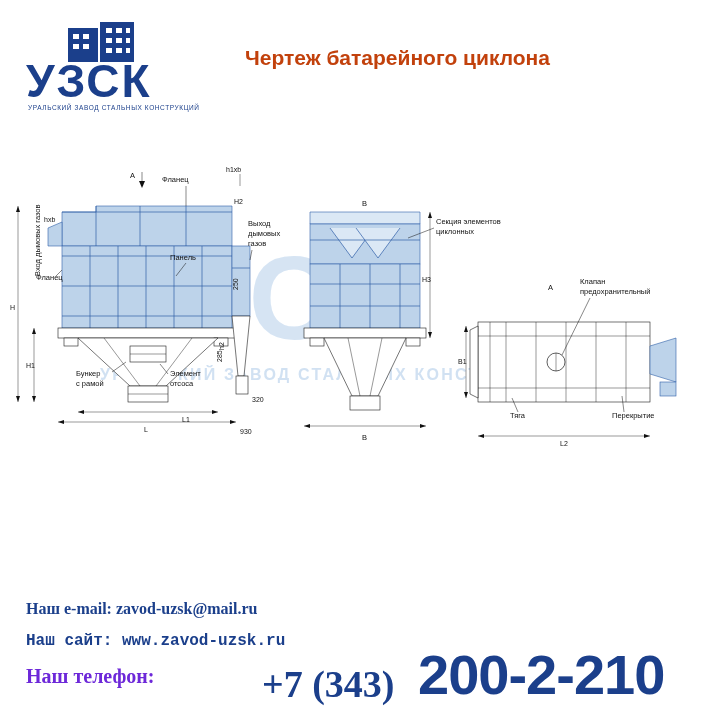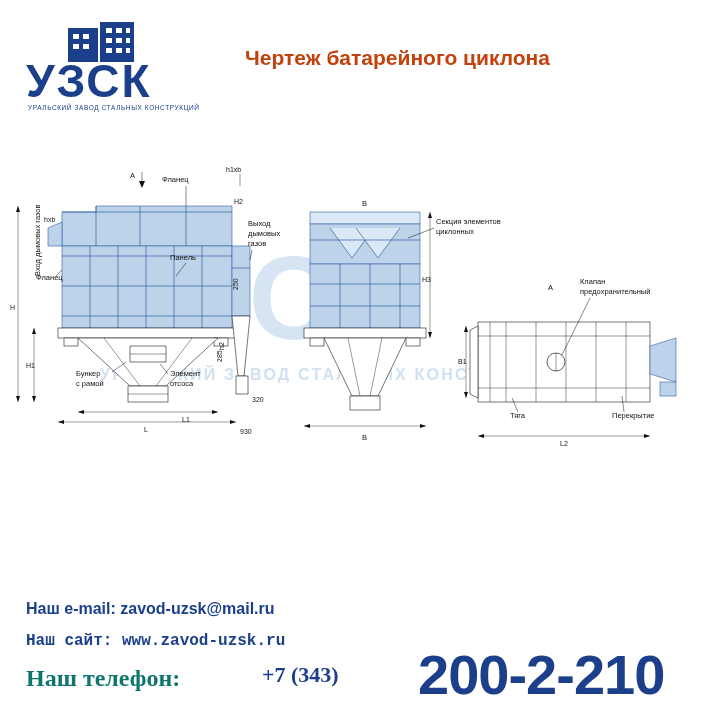--- a/index.html
+++ b/index.html
@@ -118,45 +118,45 @@
     width: 718px;
     height: 140px;
   }
   .f-email {
     position: absolute;
     left: 26px;
     top: 20px;
     font-size: 16px;
     font-weight: bold;
     color: #1b3f8b;
-    font-family: Liberation Sans, sans-serif;
+    font-family: Liberation Serif, serif;
   }
   .f-site {
     position: absolute;
     left: 26px;
     top: 52px;
     font-size: 16px;
     font-weight: bold;
     color: #1b3f8b;
     font-family: Liberation Mono, monospace;
   }
   .f-phone-label {
     position: absolute;
     left: 26px;
     top: 85px;
-    font-size: 24px;
-    font-weight: bold;
-    color: #0f766e;
+    font-size: 20px;
+    font-weight: bold;
+    color: #6d28d9;
     font-family: "Liberation Serif", serif;
   }
   .f-code {
     position: absolute;
     left: 262px;
     top: 82px;
-    font-size: 22px;
+    font-size: 38px;
     font-weight: bold;
     color: #1b3f8b;
     font-family: "Liberation Serif", serif;
   }
   .f-number {
     position: absolute;
     left: 418px;
     top: 62px;
     font-size: 56px;
     font-weight: bold;

